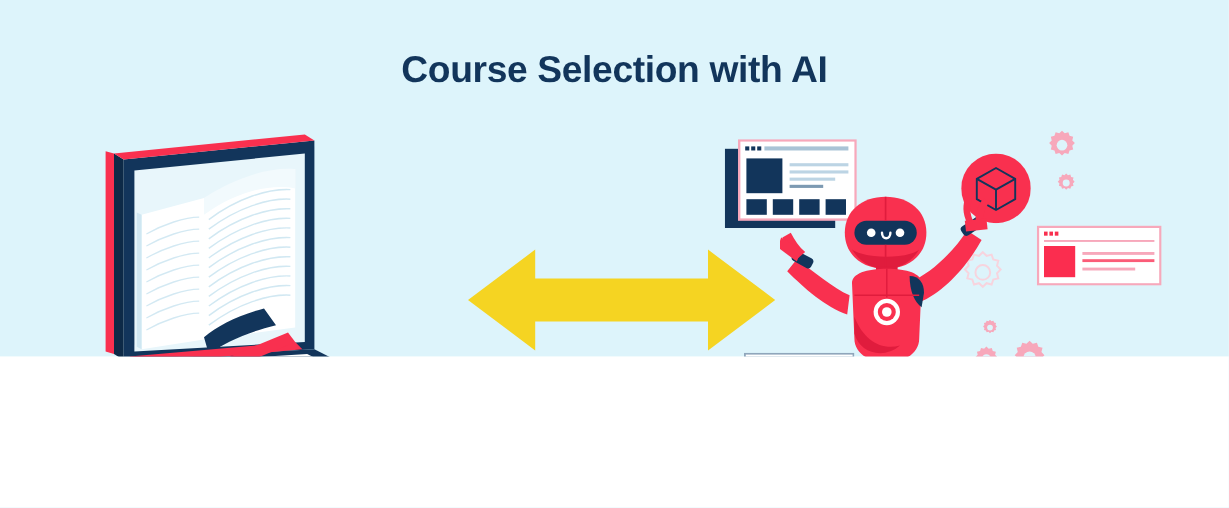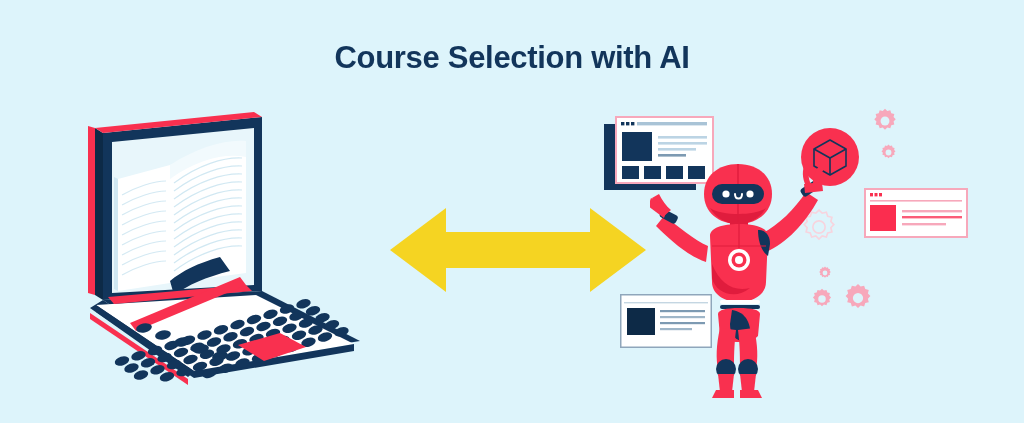--- a/index.html
+++ b/index.html
@@ -3,21 +3,21 @@
 <meta charset="utf-8">
 <style>
   html,body{margin:0;padding:0;}
   body{
     width:1024px;height:423px;
     font-family:"Liberation Sans",sans-serif;
     overflow:hidden;
   }
   #stage{
     position:relative;
-    width:1024px;height:423px;
+    width:1024px;height:297px;
     background:#ddf4fb;
     overflow:hidden;
   }
   
   #title{
     position:absolute;
     left:0;top:40px;width:1024px;
     text-align:center;
     font-size:31px;
     font-weight:bold;

